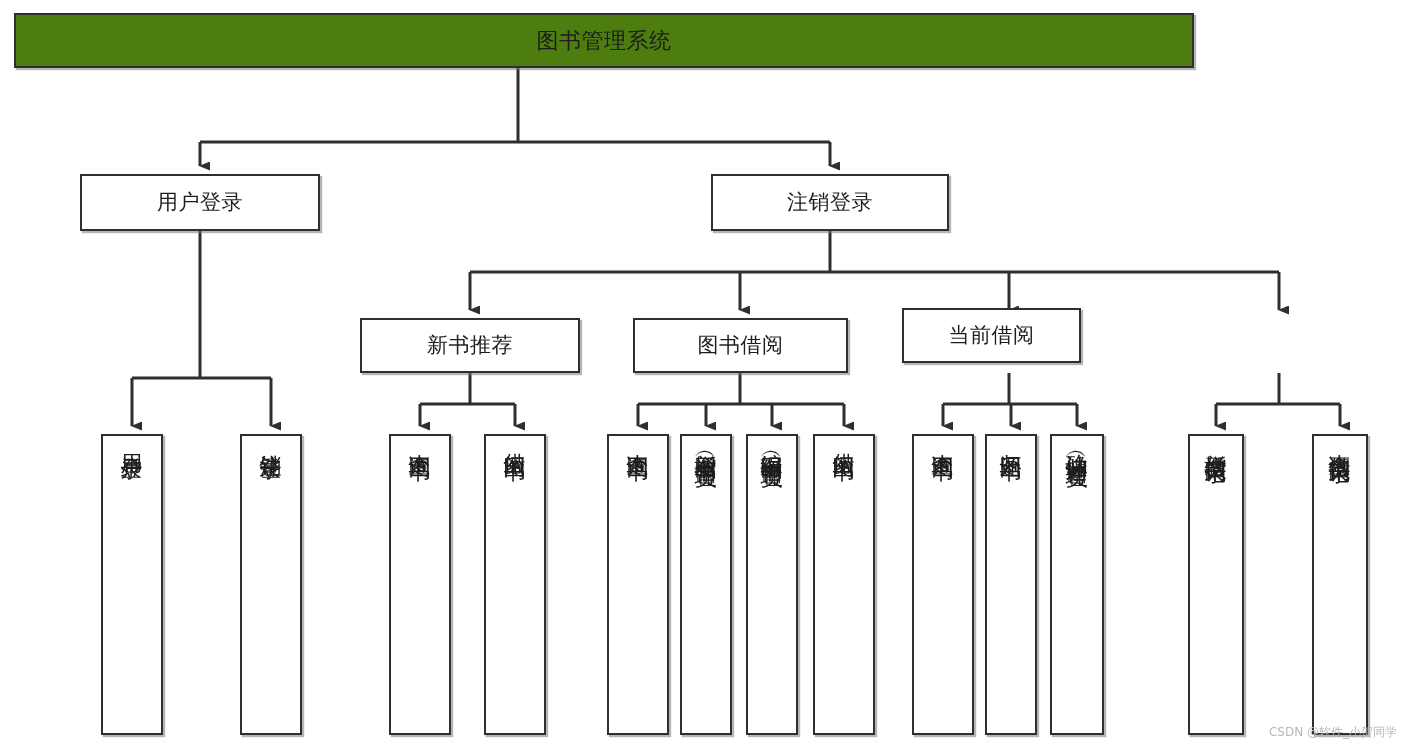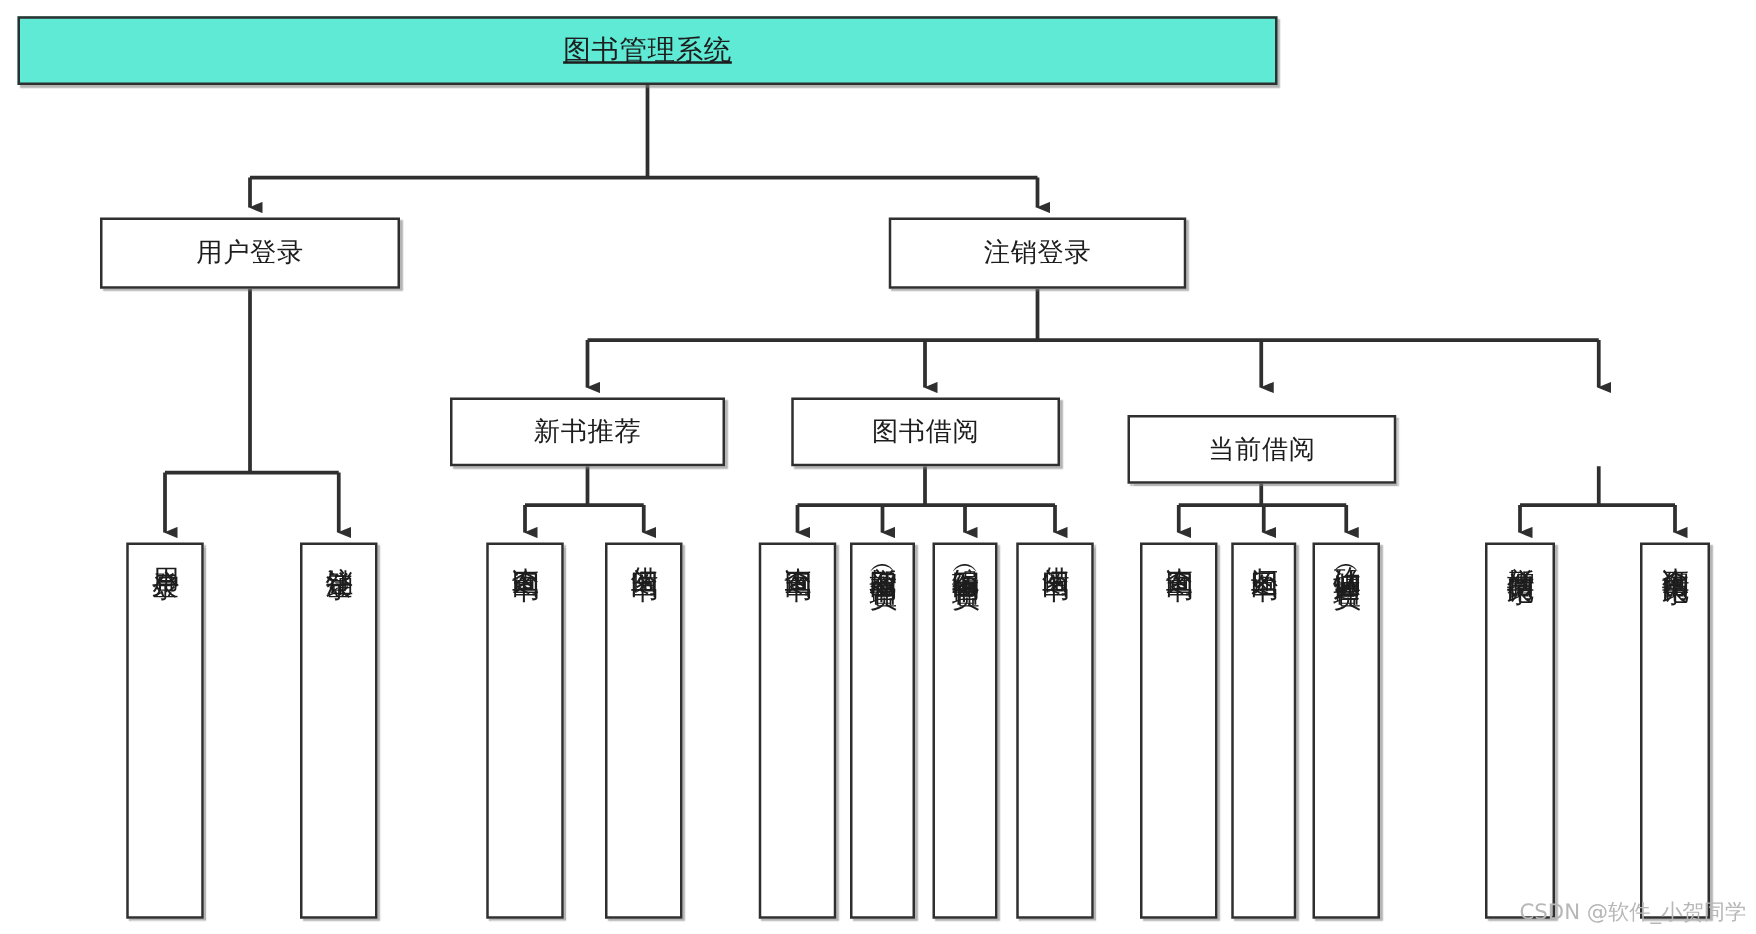--- a/index.html
+++ b/index.html
@@ -62,21 +62,21 @@
     text-orientation: upright;
     font-size: 22px;
     line-height: 1.05;
     letter-spacing: 2px;
     margin: 0 auto;
     max-height: 100%;
   }
   .watermark {
     position: absolute;
     color: #b7b7b7;
-    font-size: 17px;
+    font-size: 12px;
     white-space: nowrap;
     z-index: 5;
     font-family: "DejaVu Sans", "Liberation Sans", sans-serif;
   }
 </style>
 </head>
 <body>
 
 <div id="diagram-root" style="background: rgb(255, 255, 255);">
 
@@ -123,38 +123,38 @@
       <path d="M 1011,404 L 1011,426" marker-end="url(#arrowhead)"></path>
       <path d="M 1077,404 L 1077,426" marker-end="url(#arrowhead)"></path>
 
       <path d="M 1279,373 L 1279,404"></path>
       <path d="M 1216,404 L 1340,404"></path>
       <path d="M 1216,404 L 1216,426" marker-end="url(#arrowhead)"></path>
       <path d="M 1340,404 L 1340,426" marker-end="url(#arrowhead)"></path>
     </g>
   </svg>
 
-  <div class="node h root" id="node-root" style="left: 14px; top: 13px; width: 1008px; height: 55px; border-color: rgb(47, 47, 47); background: #5eead4; color: rgb(29, 29, 29); text-decoration: underline;">
+  <div class="node h root" id="node-root" style="left: 14px; top: 13px; width: 1180px; height: 55px; border-color: rgb(47, 47, 47); background: #4d7c0f; color: rgb(29, 29, 29);">
     <span class="node-label">图书管理系统</span>
   </div>
 
   <div class="node h" id="node-l2-0" style="left: 80px; top: 174px; width: 240px; height: 57px; border-color: rgb(47, 47, 47); background: rgb(255, 255, 255); color: rgb(29, 29, 29);">
     <span class="node-label">用户登录</span>
   </div>
   <div class="node h" id="node-l2-1" style="left: 711px; top: 174px; width: 238px; height: 57px; border-color: rgb(47, 47, 47); background: rgb(255, 255, 255); color: rgb(29, 29, 29);">
     <span class="node-label">注销登录</span>
   </div>
 
   <div class="node h" id="node-l3-1" style="left: 633px; top: 318px; width: 215px; height: 55px; border-color: rgb(47, 47, 47); background: rgb(255, 255, 255); color: rgb(29, 29, 29);">
     <span class="node-label">图书借阅</span>
   </div>
   <div class="node h" id="node-l3-0" style="left: 360px; top: 318px; width: 220px; height: 55px; border-color: rgb(47, 47, 47); background: rgb(255, 255, 255); color: rgb(29, 29, 29);">
     <span class="node-label">新书推荐</span>
   </div>
-  <div class="node h" id="node-l3-2" style="left: 902px; top: 332px; width: 215px; height: 55px; border-color: rgb(47, 47, 47); background: rgb(255, 255, 255); color: rgb(29, 29, 29);">
+  <div class="node h" id="node-l3-2" style="left: 902px; top: 308px; width: 179px; height: 55px; border-color: rgb(47, 47, 47); background: rgb(255, 255, 255); color: rgb(29, 29, 29);">
     <span class="node-label">当前借阅</span>
   </div>
 
   <div class="node v" id="node-leaf-0" style="left: 101px; top: 434px; width: 62px; height: 301px; border-color: rgb(47, 47, 47); background: rgb(255, 255, 255); color: rgb(29, 29, 29);">
     <span class="node-label">用户登录</span>
   </div>
   <div class="node v" id="node-leaf-1" style="left: 240px; top: 434px; width: 62px; height: 301px; border-color: rgb(47, 47, 47); background: rgb(255, 255, 255); color: rgb(29, 29, 29);">
     <span class="node-label">注销登录</span>
   </div>
   <div class="node v" id="node-leaf-2" style="left: 389px; top: 434px; width: 62px; height: 301px; border-color: rgb(47, 47, 47); background: rgb(255, 255, 255); color: rgb(29, 29, 29);">

